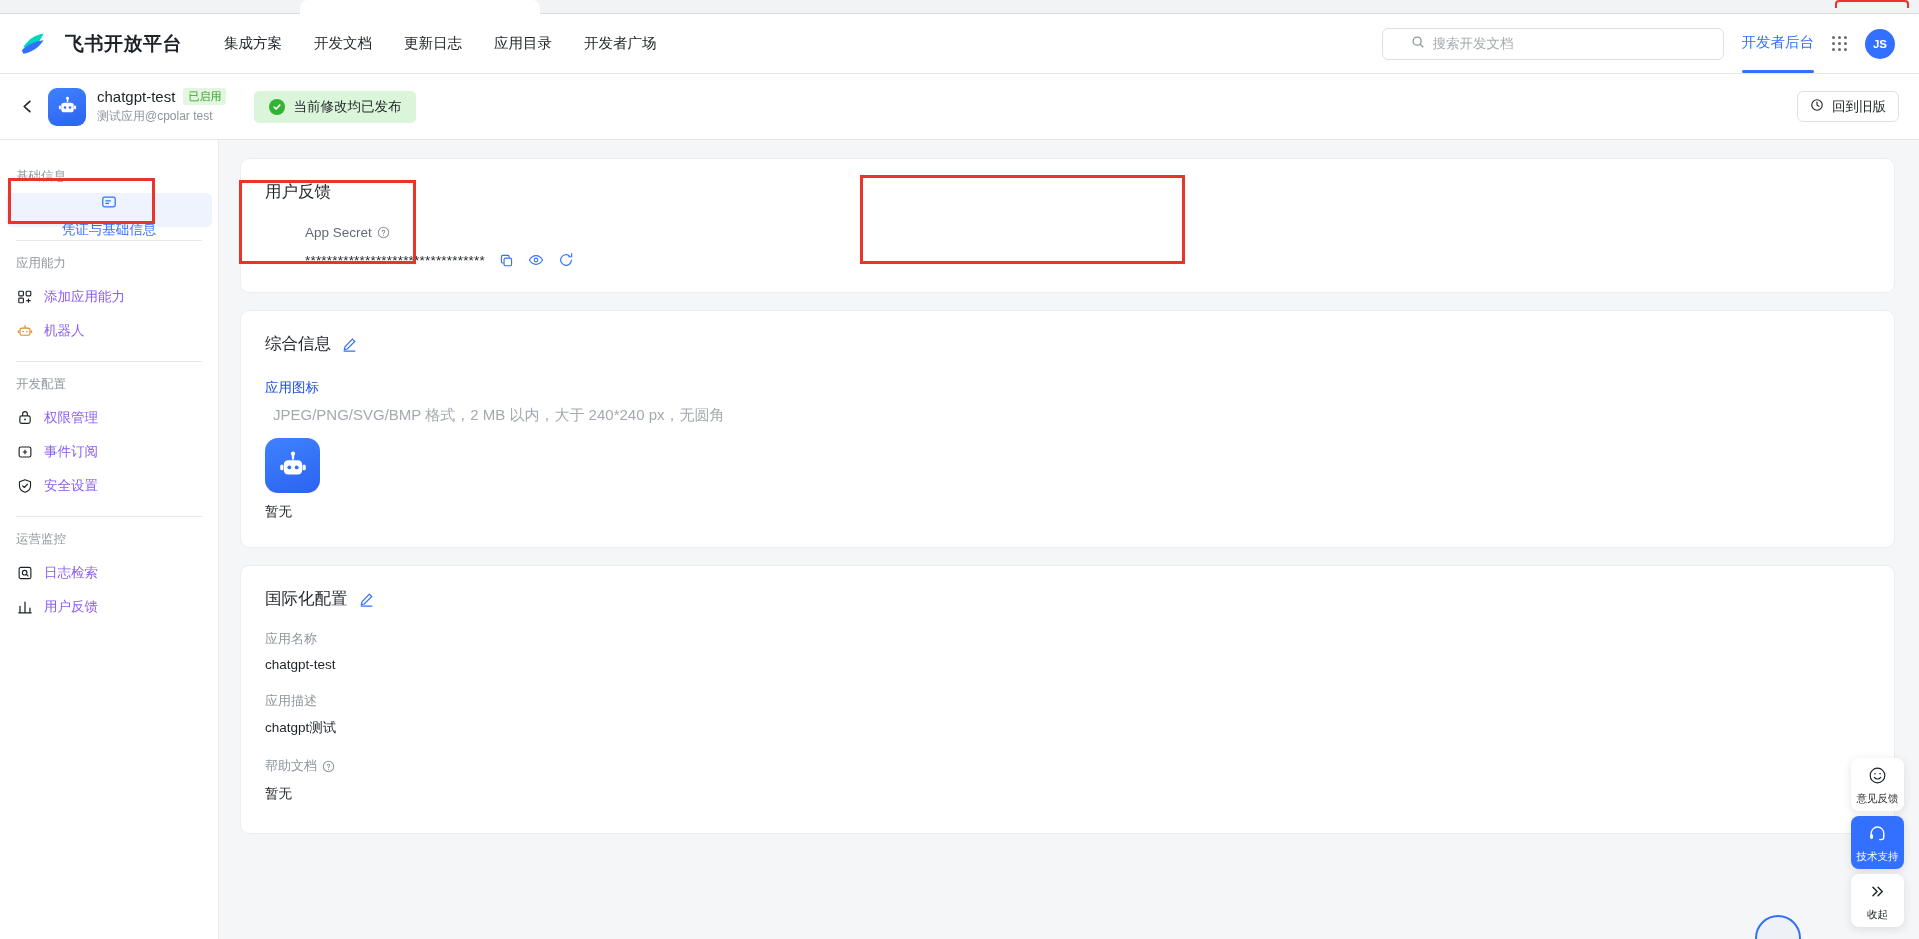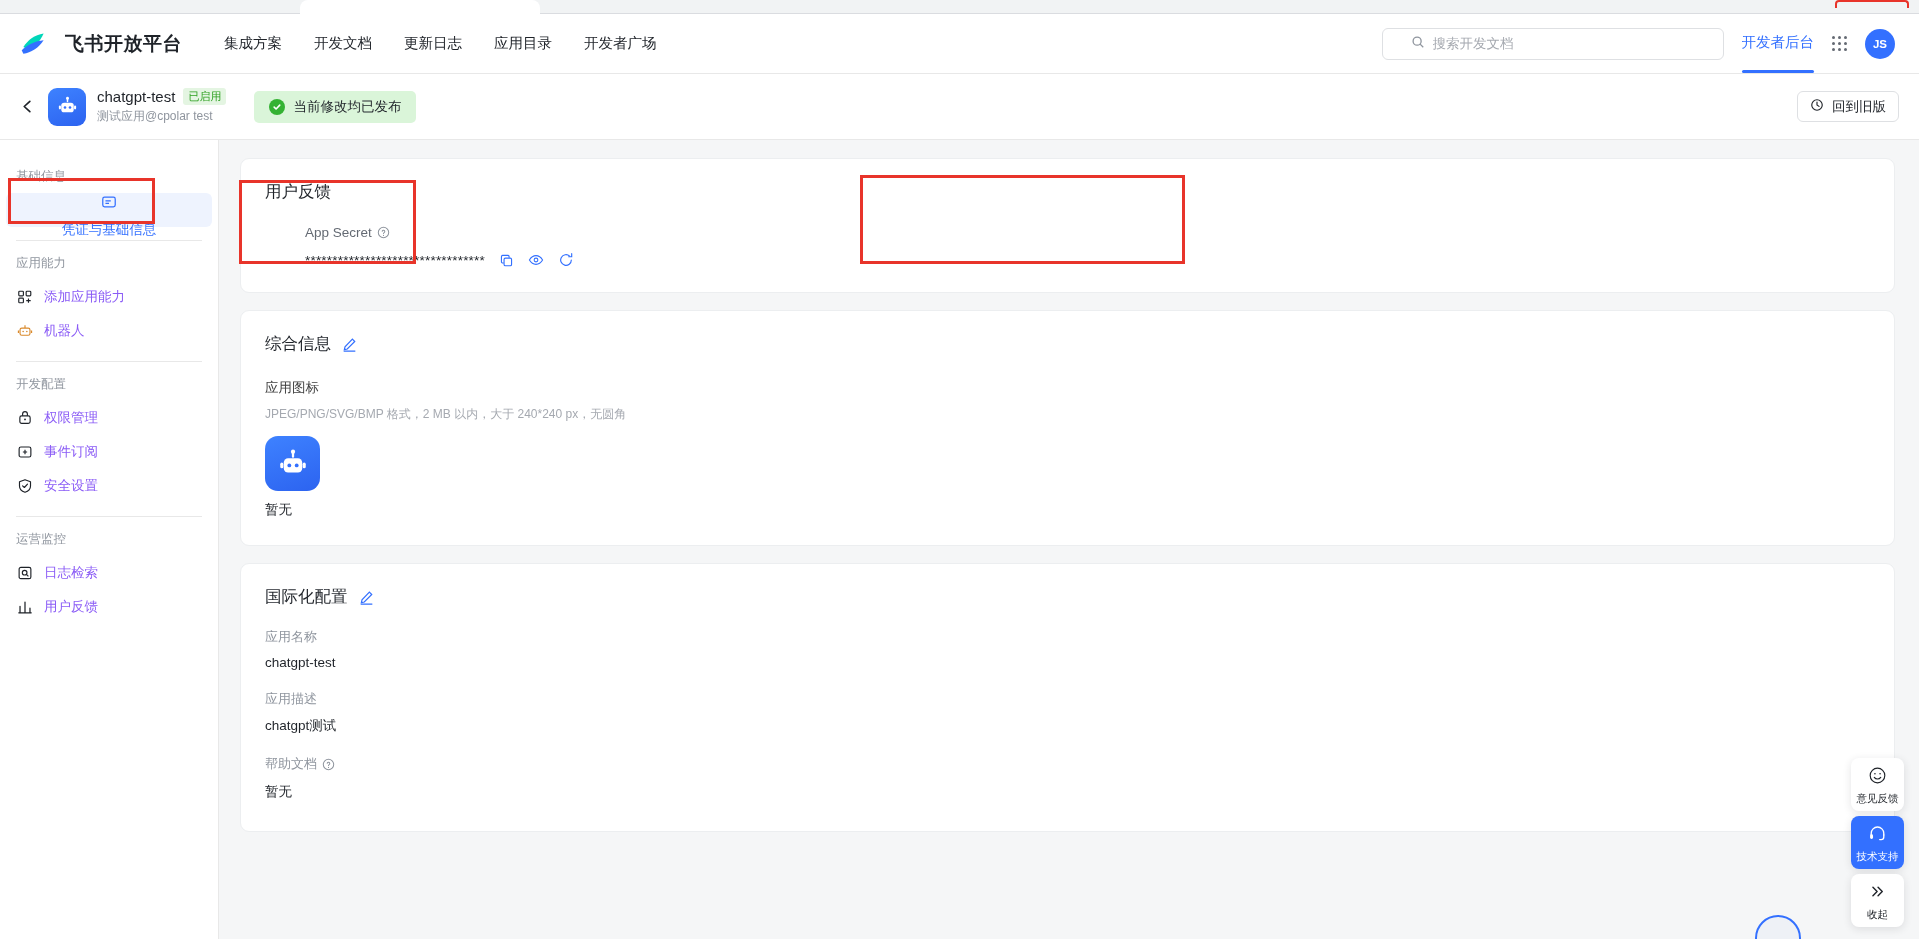--- a/index.html
+++ b/index.html
@@ -131,22 +131,22 @@
     margin-top: 12px; font-size: 13.5px; color: #1f2329;
     display: flex; align-items: center; gap: 14px;
   }
   .secret-mask { font-size: 13.5px; letter-spacing: .2px; color: #1f2329; }
   .act-icon { cursor: pointer; display: flex; align-items: center; }
   .help-icon { cursor: pointer; display: flex; }
 
   .card-info { margin-top: 17px; padding: 22px 24px 26px; }
   .sec-head { display: flex; align-items: center; gap: 11px; }
   .pencil { cursor: pointer; display: flex; }
-  .sub-label { font-size: 13.5px; color: #404040; margin-top: 24px; display: flex; align-items: center; gap: 5px; }
-  .hint-text { font-size: 12px; color: #a5a9b0; margin-top: 9px; }
+  .sub-label { font-size: 13.5px; color: #1d4ed8; margin-top: 24px; display: flex; align-items: center; gap: 5px; }
+  .hint-text { font-size: 15px; color: #a5a9b0; margin-top: 9px; margin-left: 8px; }
   .app-big-icon {
     width: 55px; height: 55px; border-radius: 13px; margin-top: 13px;
     background: linear-gradient(160deg, #3e82ff 0%, #2c63f0 100%);
     display: flex; align-items: center; justify-content: center;
   }
   .value-text { font-size: 13.5px; color: #1f2329; font-weight: 500; margin-top: 10px; }
   .card-i18n { margin-top: 17px; padding: 22px 24px 30px; }
   .i18n-label { font-size: 13px; color: #8f959e; margin-top: 20px; display: flex; align-items: center; gap: 5px; }
   .i18n-value { font-size: 13.5px; color: #1f2329; margin-top: 9px; }
 

